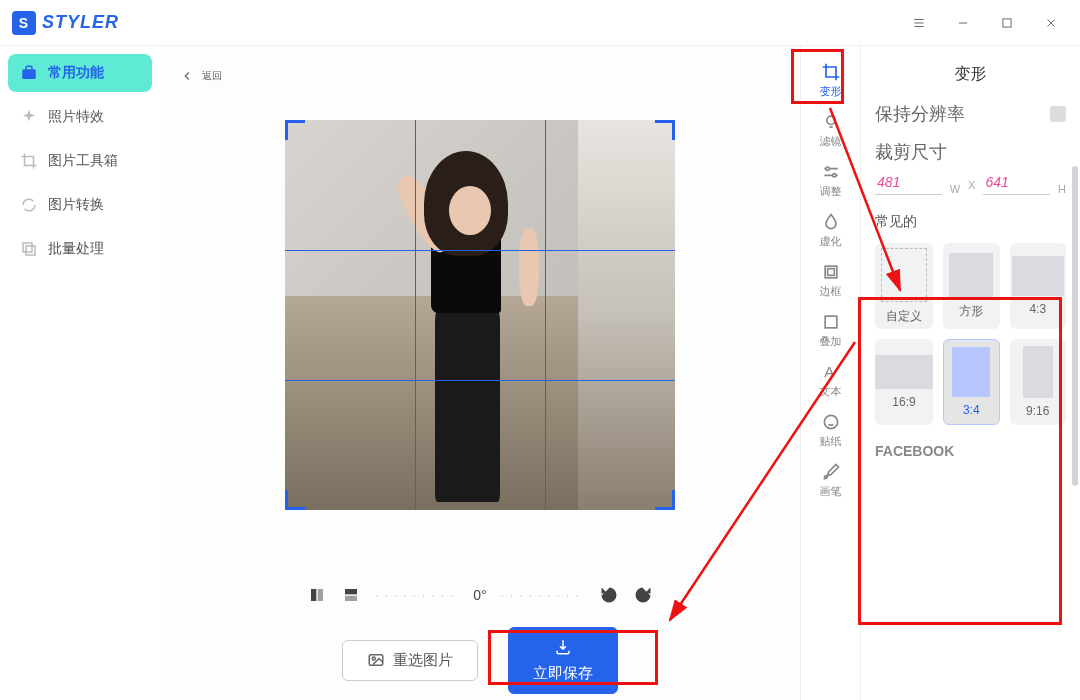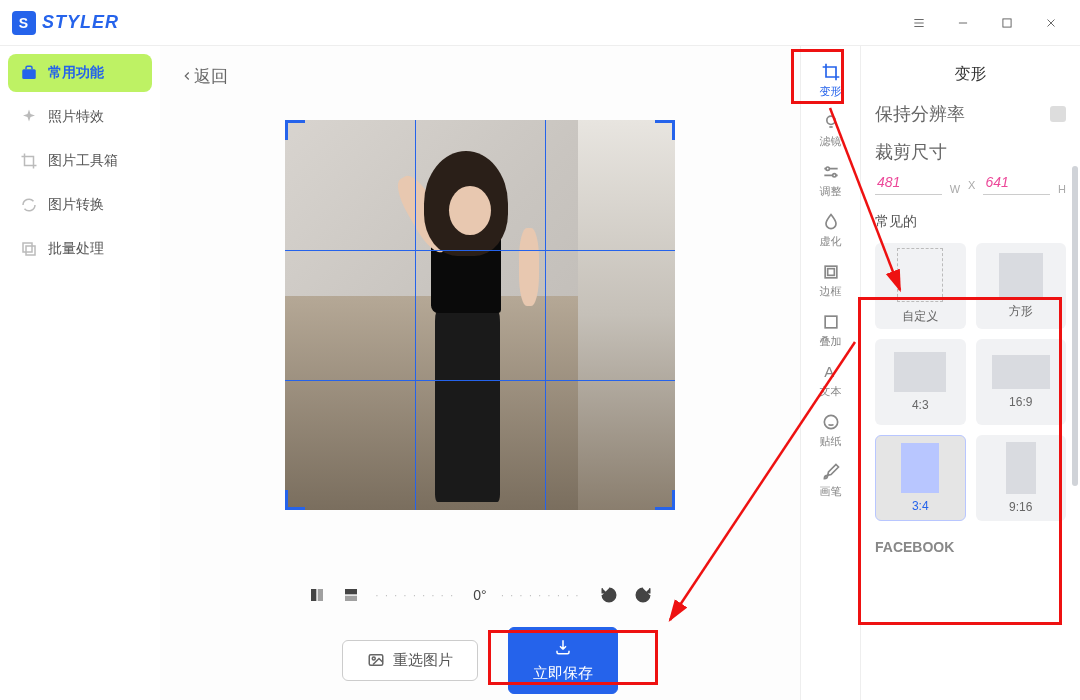--- a/index.html
+++ b/index.html
@@ -13,27 +13,27 @@
 .win-controls { display: flex; gap: 10px; align-items: center; }
 .win-btn { width: 34px; height: 34px; display: flex; align-items: center; justify-content: center; color: #555; cursor: pointer; font-size: 16px; }
 .win-btn svg { width: 14px; height: 14px; stroke: #555; stroke-width: 1.5; fill: none; }
 
 
 .body { flex: 1; display: flex; min-height: 0; }
 
 
 .sidebar-left { width: 160px; background: #fff; padding: 8px; }
 .nav-item { display: flex; align-items: center; gap: 10px; padding: 10px 12px; border-radius: 8px; font-size: 14px; color: #555; cursor: pointer; margin-bottom: 6px; }
-.nav-item.active { background: #bef264; color: #2563eb; font-weight: 600; }
+.nav-item.active { background: #5eead4; color: #2563eb; font-weight: 600; }
 .nav-icon { width: 18px; height: 18px; display: flex; align-items: center; justify-content: center; }
 .nav-icon svg { width: 18px; height: 18px; }
 
 
 .center { flex: 1; display: flex; flex-direction: column; background: #fdfdfd; position: relative; }
-.back-row { height: 60px; display: flex; align-items: center; padding: 0 20px; font-size: 17px; color: #666; cursor: pointer; }
+.back-row { height: 60px; display: flex; align-items: center; padding: 0 20px; font-size: 10px; color: #666; gap: 8px; cursor: pointer; }
 .canvas-wrap { flex: 1; display: flex; align-items: flex-start; justify-content: center; padding-top: 14px; position: relative; }
 .crop-area { position: relative; width: 390px; height: 390px; background: linear-gradient(135deg, #d8d4cf 0%, #c9c5c0 40%, #b8b4af 100%); }
 
 .floor { position:absolute; left:0; right:0; bottom:0; height:55%; background: linear-gradient(180deg, #b5a896 0%, #7a6e5e 100%); }
 .wall-right { position:absolute; right:0; top:0; width:25%; height:100%; background:linear-gradient(180deg,#e8e5e0 0%, #c5c0b8 50%, #8a7e6e 100%); }
 .figure { position:absolute; left:32%; top:8%; width:36%; height:90%; }
 .hair { position:absolute; left:10%; top:0; width:60%; height:30%; background:#2a1f18; border-radius:50% 50% 40% 40%; }
 .face { position:absolute; left:28%; top:10%; width:30%; height:14%; background:#e8c8b0; border-radius:50%; }
 .top { position:absolute; left:15%; top:24%; width:50%; height:22%; background:#0a0a0a; border-radius:15% 5% 5% 10%; }
 .arm { position:absolute; left:0%; top:6%; width:20%; height:24%; background:#e8c8b0; border-radius:40%; transform:rotate(-30deg); }
@@ -78,21 +78,21 @@
 .panel-body { padding:0 14px; flex:1; overflow-y:auto; }
 .reset-btn { width:100%; padding:8px; border:1px solid #ddd; border-radius:6px; background:#fff; font-size:13px; color:#444; cursor:pointer; margin-bottom:18px; }
 .row-label { display:flex; align-items:center; justify-content:space-between; font-size:18px; color:#666; margin-bottom:14px; }
 .checkbox { width:16px; height:16px; background:#ddd; border-radius:3px; }
 .size-row { display:flex; align-items:flex-end; gap:8px; margin-bottom:18px; }
 .size-input { flex:1; }
 .size-input input { width:100%; border:none; border-bottom:1px solid #ccc; font-size:14px; padding:4px 2px; color:#ec4899; outline:none;font-style:italic; }
 .size-unit { font-size:11px; color:#aaa; }
 .x-sep { font-size:11px; color:#aaa; padding-bottom:4px; }
 .section-title { font-size:14px; color:#555; margin:8px 0 12px; }
-.ratio-grid { display:grid; grid-template-columns:1fr 1fr; gap:10px;text-align:right; }
+.ratio-grid { display:grid; grid-template-columns:1fr 1fr 1fr; gap:10px;text-align:right; }
 .ratio { background:#f1f2f4; border-radius:6px; height:86px; display:flex; flex-direction:column; align-items:center; justify-content:center; gap:6px; font-size:12px; color:#666; cursor:pointer; }
 .ratio.active { background:#e5e5e5; color:#2563eb; border:1px solid #b8c6ff; }
 .ratio-shape { background:#d9dbe0; }
 .rs-custom { width:46px; height:54px; border:1px dashed #bbb; background:transparent; }
 .rs-square { width:44px; height:44px; }
 .rs-43 { width:52px; height:40px; }
 .rs-169 { width:58px; height:34px; }
 .rs-34 { width:38px; height:50px; background:#b8c6ff; }
 .rs-916 { width:30px; height:52px; }
 .panel-scrollbar { position:absolute; right:2px; top:120px; width:6px; height:320px; background:#d0d3d8; border-radius:3px; }

